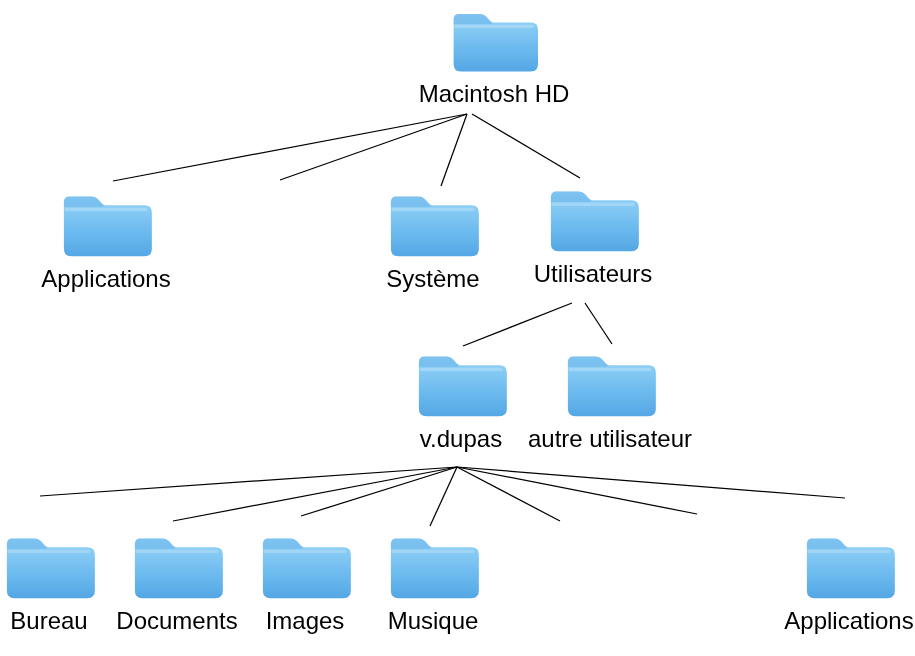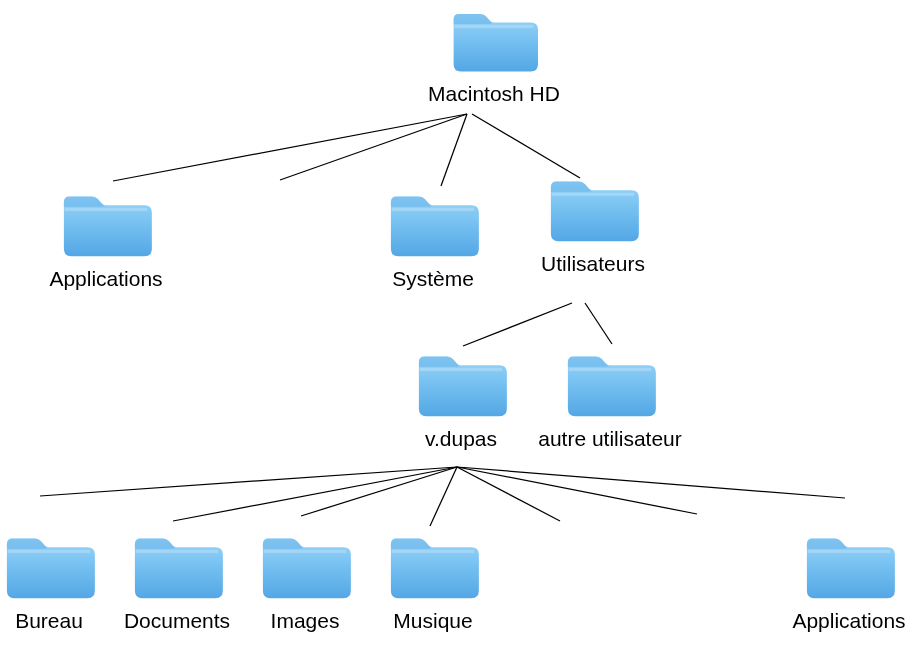--- a/index.html
+++ b/index.html
@@ -34,21 +34,21 @@
     width: 94px;
     height: 73px;
     display: block;
   }
   .node.small .folder {
     width: 90px;
     height: 70px;
   }
   .label {
     margin-top: 7px;
-    font-size: 21px;
+    font-size: 24px;
     line-height: 22px;
     color: #000000;
     white-space: nowrap;
     text-align: center;
   }
   line.connector {
     stroke: #000000;
     stroke-width: 1.25;
   }
 </style>
@@ -103,21 +103,21 @@
         <use href="#folder-shape" xlink:href="#folder-shape"></use>
       </svg>
     <div class="label">Applications</div>
   </div>
   <div class="node" style="left:338px; top:188px;">
     <svg class="folder" viewBox="0 0 100 78">
         <use href="#folder-shape" xlink:href="#folder-shape"></use>
       </svg>
     <div class="label">Système</div>
   </div>
-  <div class="node" style="left:498px; top:173px;">
+  <div class="node" style="left:498px; top:183px;">
     <svg class="folder" viewBox="0 0 100 78">
         <use href="#folder-shape" xlink:href="#folder-shape"></use>
       </svg>
     <div class="label">Utilisateurs</div>
   </div>
 
   <div class="node" style="left:366px; top:348px;">
     <svg class="folder" viewBox="0 0 100 78">
         <use href="#folder-shape" xlink:href="#folder-shape"></use>
       </svg>

